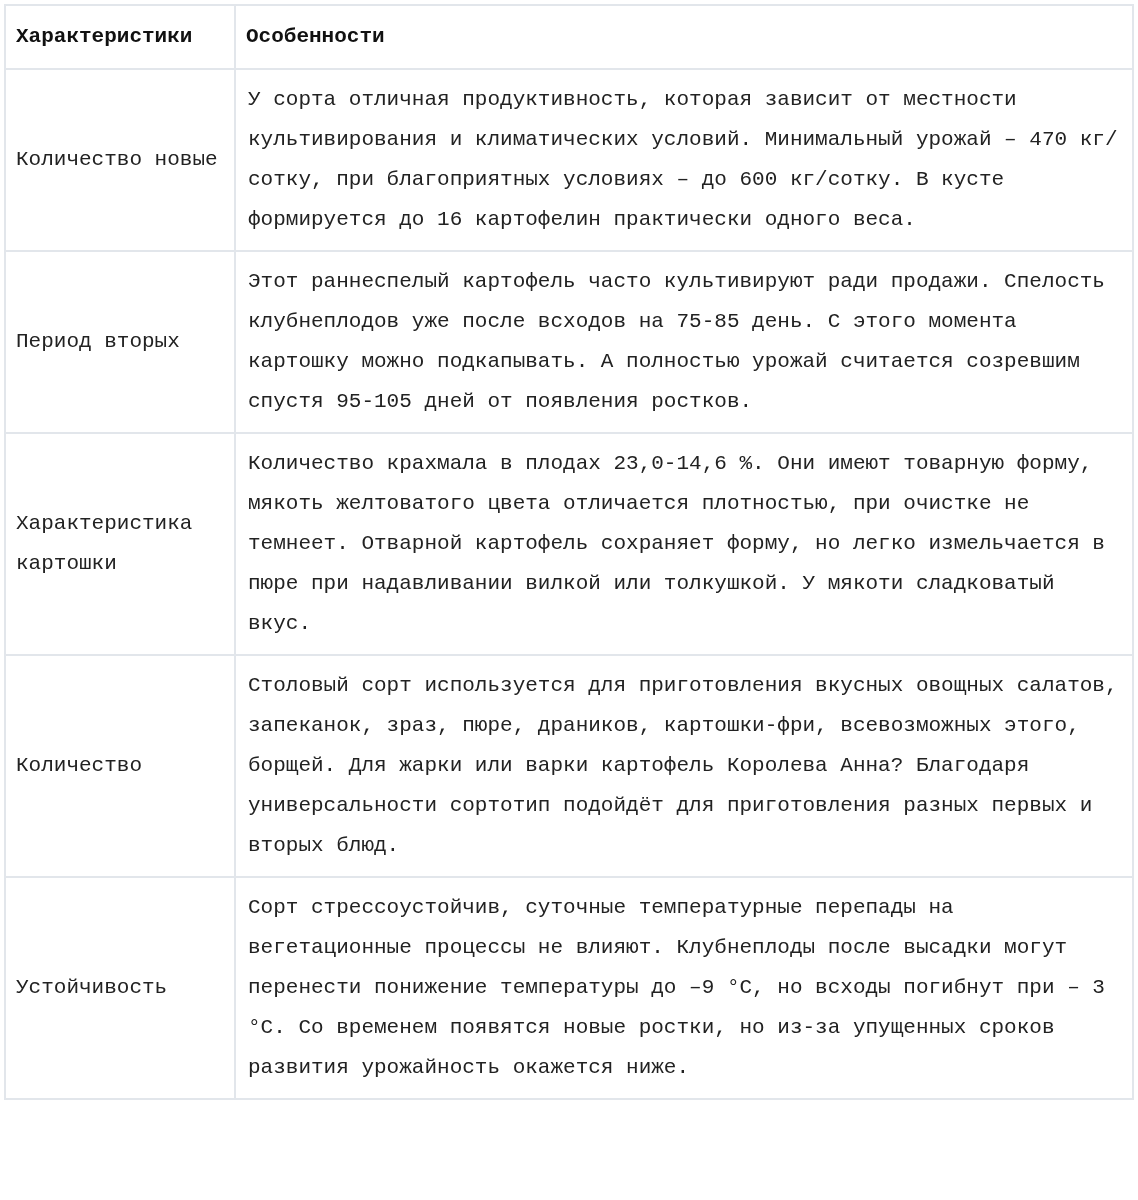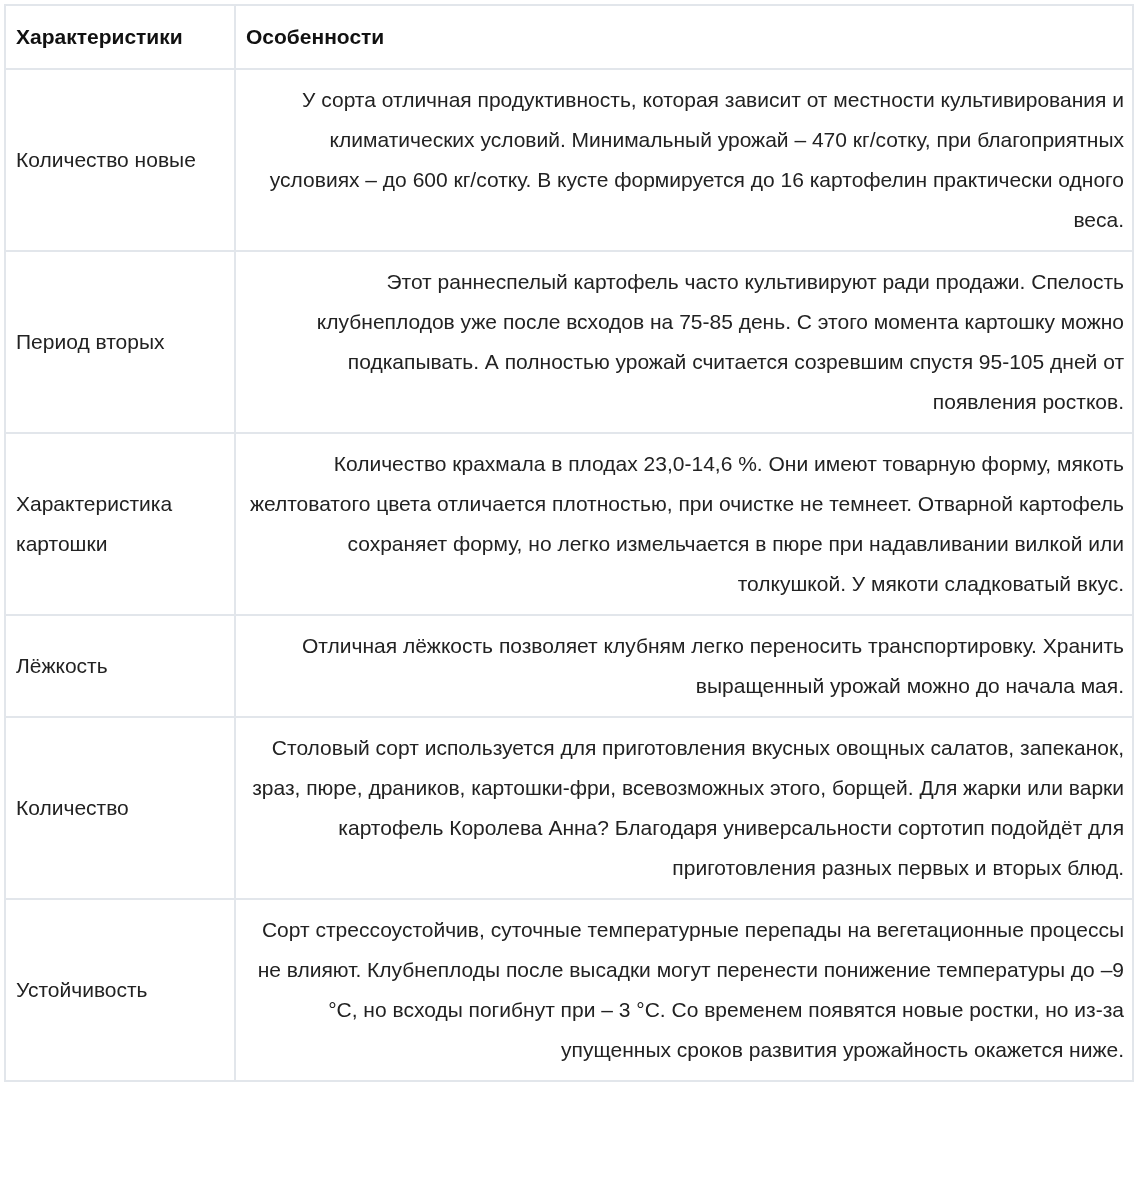--- a/index.html
+++ b/index.html
@@ -17,20 +17,21 @@
     .wrap {
       position: absolute;
       left: 4px;
       top: 4px;
       width: 1128px;
     }
     table {
       border-collapse: collapse;
       width: 1128px;
       table-layout: fixed;
+      font-family: Liberation Mono, monospace;
     }
     col.c1 { width: 230px; }
     col.c2 { width: 898px; }
     th, td {
       border: 2px solid #e2e6eb;
       vertical-align: middle;
       text-align: left;
       font-size: 21px;
       line-height: 40px;
     }
@@ -43,21 +44,20 @@
     td {
       padding: 10px 10px;
       color: #222222;
     }
     td.label {
       line-height: 40px;
     }
     td.desc {
       padding-left: 12px;
       padding-right: 8px;
-      text-align: right;
     }
   </style>
 </head>
 <body>
 
 <div class="wrap">
   <table>
     <colgroup>
       <col class="c1">
       <col class="c2">
@@ -75,24 +75,20 @@
       </tr>
       <tr>
         <td class="label">Период вторых</td>
         <td class="desc">Этот раннеспелый картофель часто культивируют ради продажи. Спелость клубнеплодов уже после всходов на 75-85 день. С этого момента картошку можно подкапывать. А полностью урожай считается созревшим спустя 95-105 дней от появления ростков.</td>
       </tr>
       <tr>
         <td class="label">Характеристика картошки</td>
         <td class="desc">Количество крахмала в плодах 23,0-14,6 %. Они имеют товарную форму, мякоть желтоватого цвета отличается плотностью, при очистке не темнеет. Отварной картофель сохраняет форму, но легко измельчается в пюре при надавливании вилкой или толкушкой. У мякоти сладковатый вкус.</td>
       </tr>
       <tr>
-        <td class="label">Лёжкость</td>
-        <td class="desc">Отличная лёжкость позволяет клубням легко переносить транспортировку. Хранить выращенный урожай можно до начала мая.</td>
-      </tr>
-      <tr>
         <td class="label">Количество</td>
         <td class="desc">Столовый сорт используется для приготовления вкусных овощных салатов, запеканок, зраз, пюре, драников, картошки-фри, всевозможных этого, борщей. Для жарки или варки картофель Королева Анна? Благодаря универсальности сортотип подойдёт для приготовления разных первых и вторых блюд.</td>
       </tr>
       <tr>
         <td class="label">Устойчивость</td>
         <td class="desc">Сорт стрессоустойчив, суточные температурные перепады на вегетационные процессы не влияют. Клубнеплоды после высадки могут перенести понижение температуры до –9 °C, но всходы погибнут при – 3 °C. Со временем появятся новые ростки, но из-за упущенных сроков развития урожайность окажется ниже.</td>
       </tr>
     </tbody>
   </table>
 </div>

